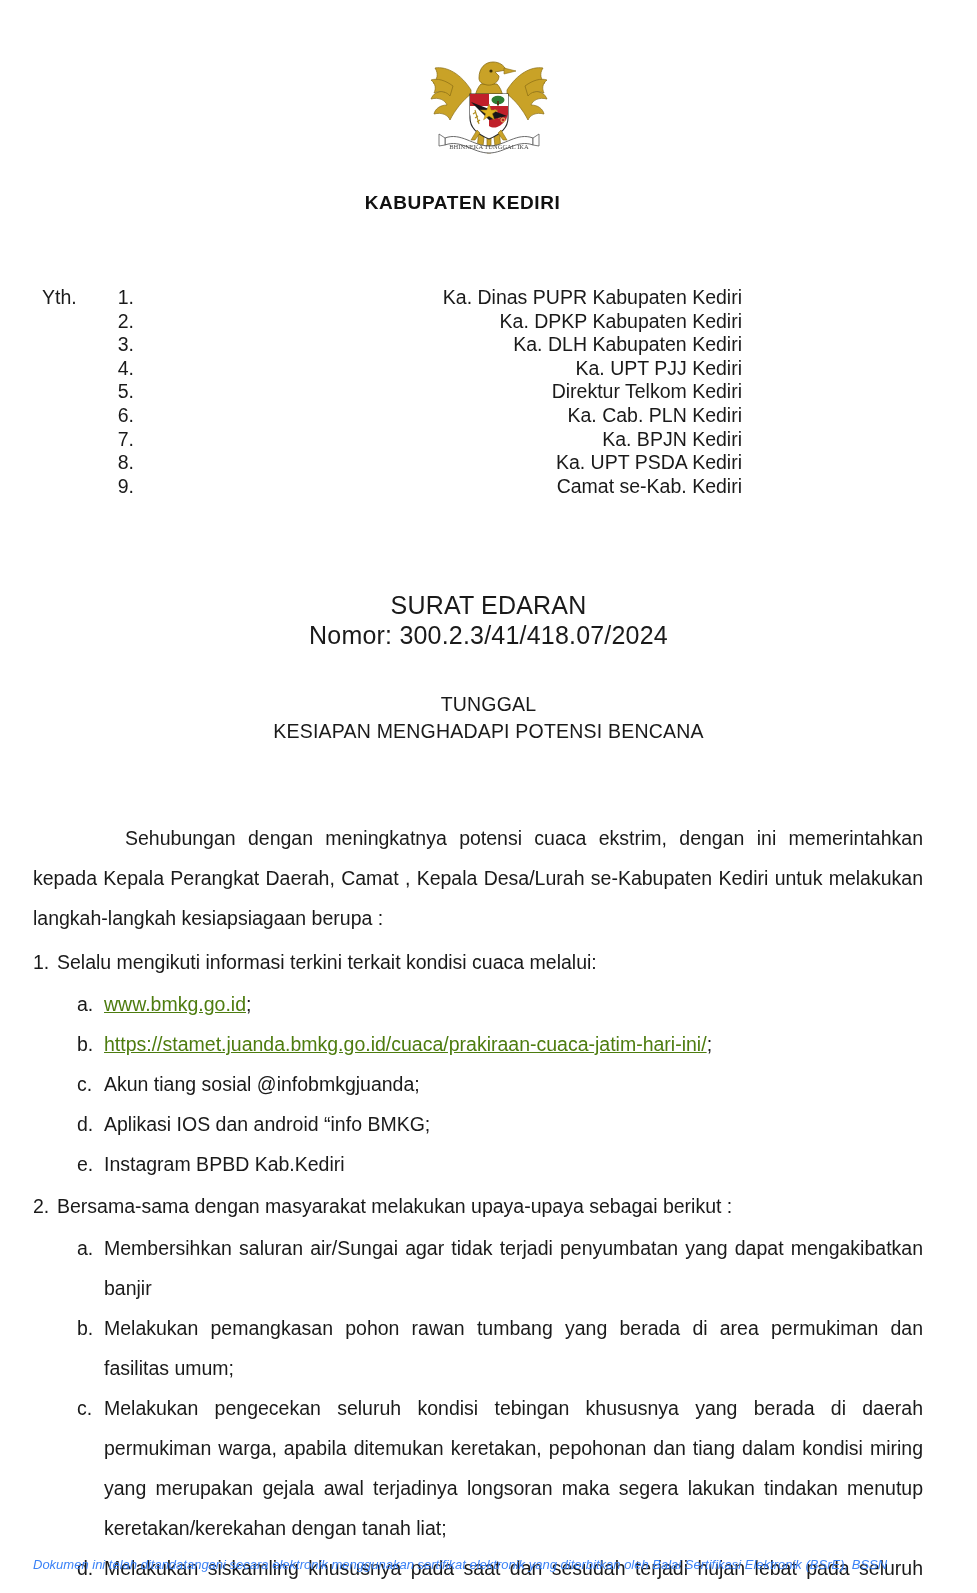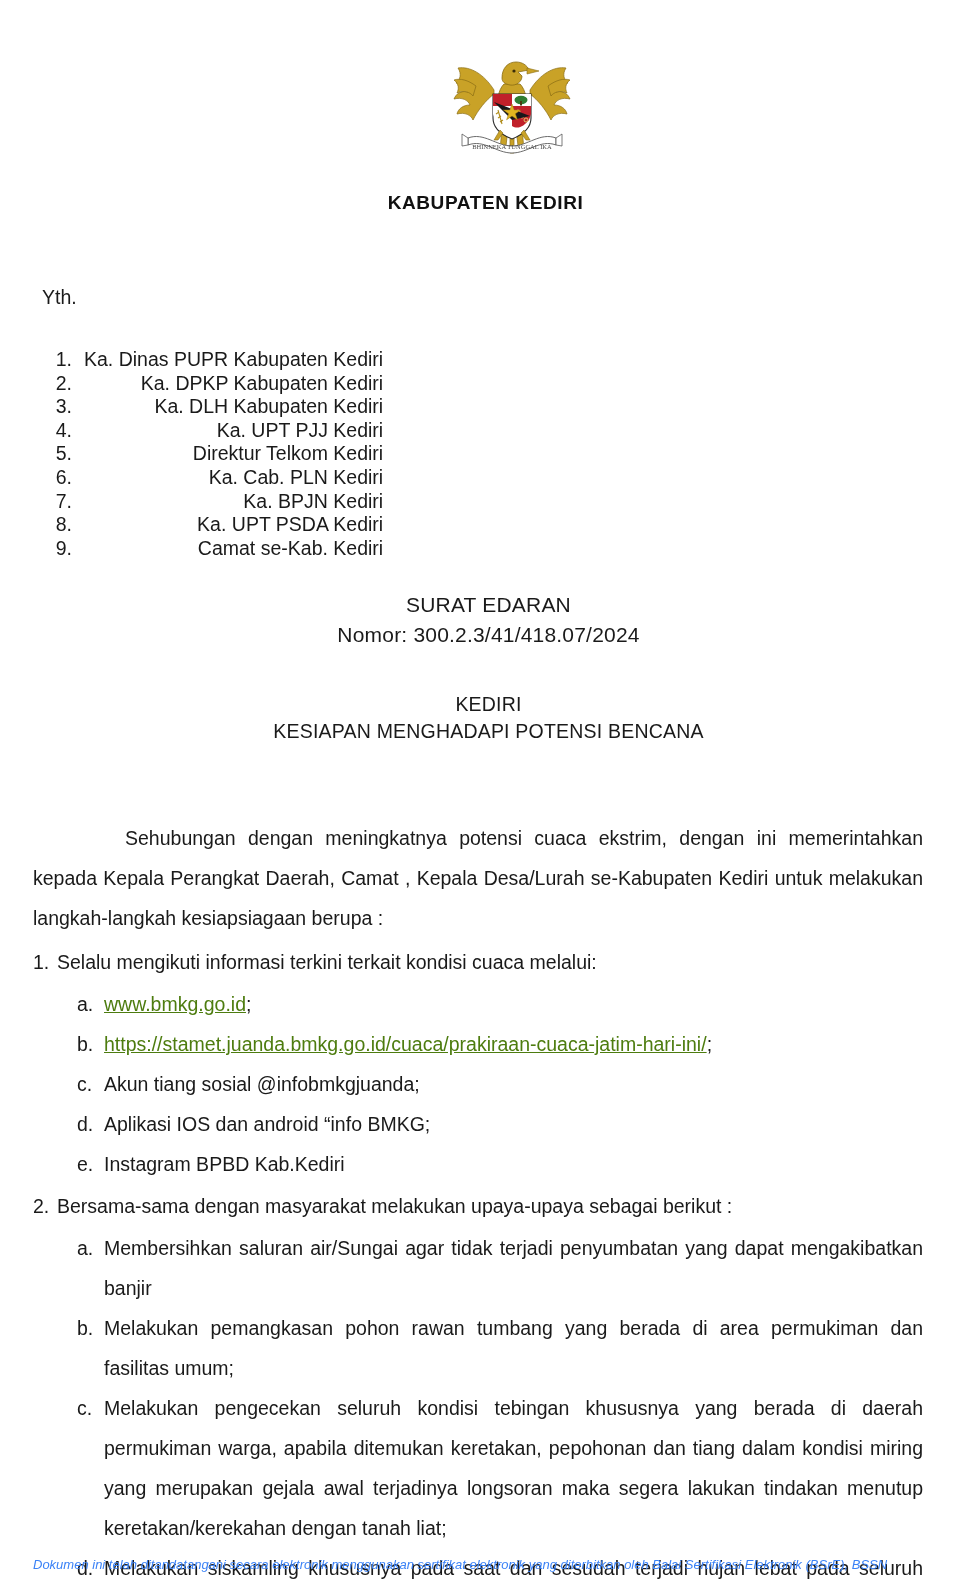--- a/index.html
+++ b/index.html
@@ -16,21 +16,20 @@
     overflow: hidden;
   }
 
   
   .header {
     position: absolute;
     left: 0;
     top: 0;
     width: 925px;
     text-align: center;
-    padding-left: 23px;
   }
   .emblem-wrap {
     width: 977px;
     height: 120px;
     padding-top: 50px;
     display: block;
   }
   .emblem {
     display: block;
     margin: 0 auto;
@@ -48,21 +47,20 @@
     position: absolute;
     left: 42px;
     top: 286px;
     width: 700px;
     font-size: 19.5px;
     line-height: 23.6px;
   }
   .recipients-inner {
     display: flex;
     align-items: flex-start;
-    flex-direction: column;
   }
   .yth-label {
     width: 62px;
     flex: 0 0 62px;
   }
   .recipient-list {
     flex: 1 1 auto;
   }
   .recipient-row {
     display: flex;
@@ -81,21 +79,21 @@
     text-align: right;
   }
 
   
   .title-block {
     position: absolute;
     left: 0;
     top: 590px;
     width: 977px;
     text-align: center;
-    font-size: 21px;
+    font-size: 25px;
     line-height: 30px;
     letter-spacing: 0.2px;
   }
   .title-block .se-line { display: block; }
   .title-block .nomor-line { display: block; }
   .tentang-block {
     position: absolute;
     left: 0;
     top: 691px;
     width: 977px;
@@ -288,21 +286,21 @@
     </div>
   </div>
 </div>
 
 <div class="title-block">
   <span class="se-line">SURAT EDARAN</span>
   <span class="nomor-line">Nomor: 300.2.3/41/418.07/2024</span>
 </div>
 
 <div class="tentang-block">
-  <span>KEDIRI</span>
+  <span>TUNGGAL</span>
   <span>KESIAPAN MENGHADAPI POTENSI BENCANA</span>
 </div>
 
 <div class="body-area">
 
   <p class="lead-para">Sehubungan dengan meningkatnya potensi cuaca ekstrim, dengan ini memerintahkan kepada Kepala Perangkat Daerah, Camat , Kepala Desa/Lurah se-Kabupaten Kediri untuk melakukan langkah-langkah kesiapsiagaan berupa :</p>
 
   <div class="num-item">
     <span class="num-marker">1.</span>
     <span class="num-body">Selalu mengikuti informasi terkini terkait kondisi cuaca melalui:</span>

